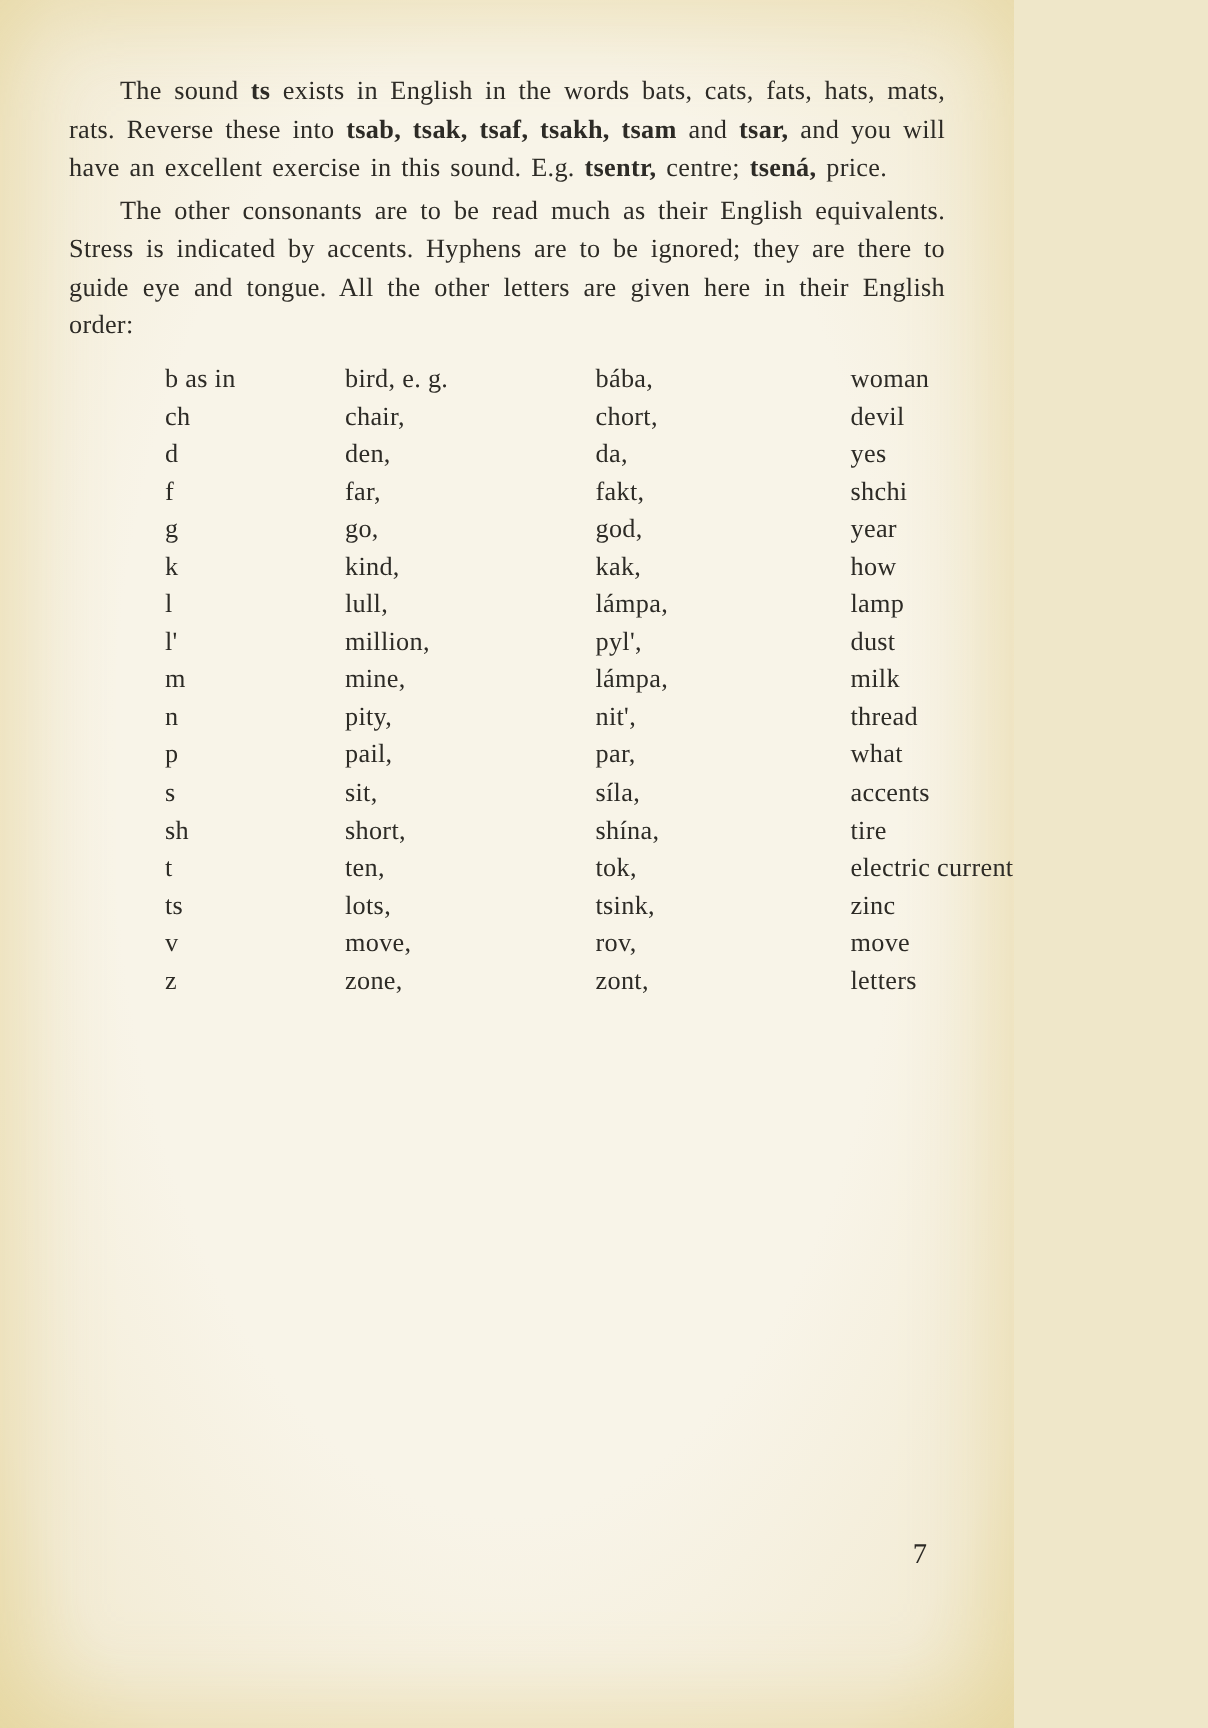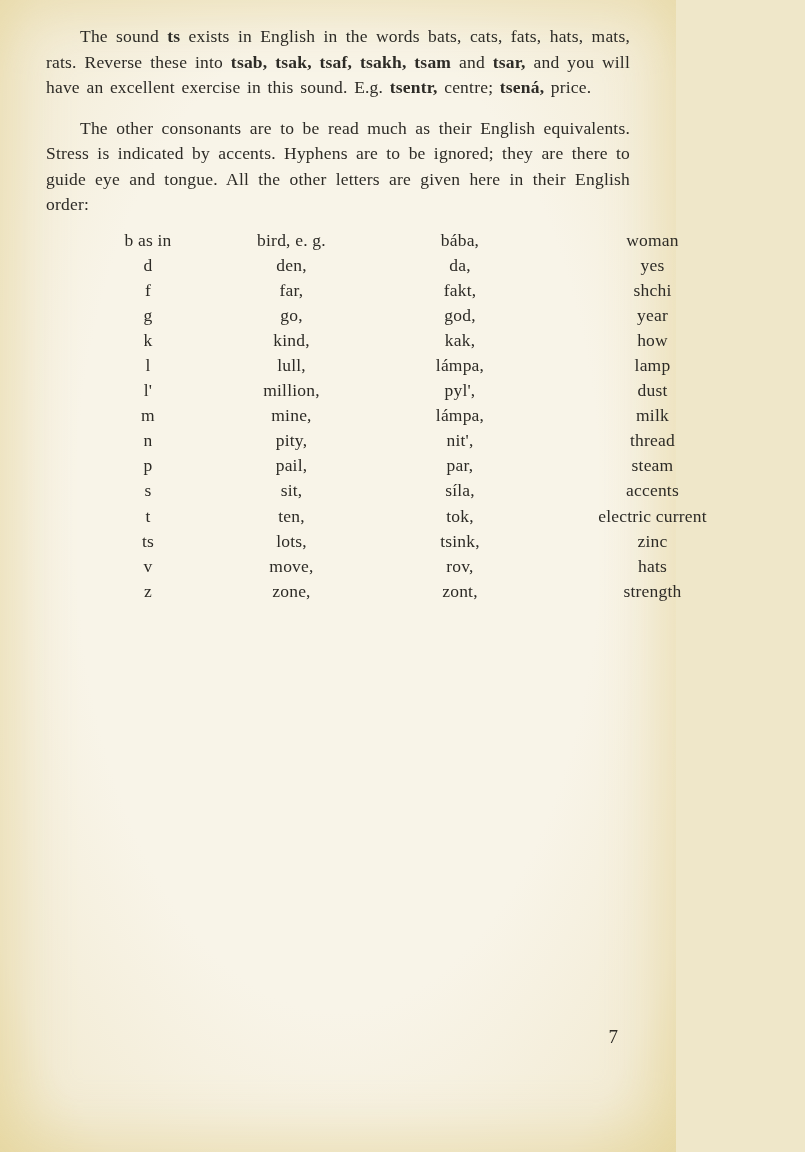--- a/index.html
+++ b/index.html
@@ -14,43 +14,42 @@
     overflow: hidden;
   }
   .page {
     position: relative;
     width: 676px;
     height: 1152px;
     background: radial-gradient(ellipse at 50% 45%, #f8f4e8 55%, #f3ecd6 85%, #ece1b8 100%);
     box-shadow: inset 0 0 55px 16px rgba(223, 205, 135, 0.45);
     color: #2d2b26;
     box-sizing: border-box;
-    padding: 24px 46px 0 46px;
+    padding: 48px 46px 0 46px;
   }
   .para {
     font-size: 17.5px;
     line-height: 25.5px;
     text-align: justify;
     text-indent: 34px;
     margin: 0 0 0 0;
     word-spacing: 2px;
     letter-spacing: 0.2px;
   }
   .para + .para {
-    margin-top: 15px;
+    margin-top: 3px;
   }
   .bold {
     font-weight: bold;
   }
   table.pron {
     border-collapse: collapse;
     table-layout: fixed;
-    margin: 10px 0 0 42px;
+    margin: 10px 0 0 64px;
     width: 672px;
-    text-align: center;
   }
   table.pron td {
     font-size: 17.5px;
     line-height: 25.1px;
     padding: 0;
     vertical-align: top;
     letter-spacing: 0.2px;
     white-space: nowrap;
   }
   col.c1 { width: 120px; }
@@ -80,20 +79,26 @@
         <col class="c2">
         <col class="c3">
         <col class="c4">
     </colgroup>
     <tbody>
         <tr>
           <td>b as in</td>
           <td>bird, e. g.</td>
           <td>bába,</td>
           <td>woman</td>
+        </tr>
+        <tr>
+          <td>ch</td>
+          <td>chair,</td>
+          <td>chort,</td>
+          <td>devil</td>
         </tr>
         <tr>
           <td>d</td>
           <td>den,</td>
           <td>da,</td>
           <td>yes</td>
         </tr>
         <tr>
           <td>f</td>
           <td>far,</td>
@@ -133,50 +138,56 @@
         <tr>
           <td>n</td>
           <td>pity,</td>
           <td>nit',</td>
           <td>thread</td>
         </tr>
         <tr>
           <td>p</td>
           <td>pail,</td>
           <td>par,</td>
-          <td>steam</td>
+          <td>what</td>
         </tr>
         <tr>
           <td>s</td>
           <td>sit,</td>
           <td>síla,</td>
           <td>accents</td>
+        </tr>
+        <tr>
+          <td>sh</td>
+          <td>short,</td>
+          <td>shína,</td>
+          <td>tire</td>
         </tr>
         <tr>
           <td>t</td>
           <td>ten,</td>
           <td>tok,</td>
           <td>electric current</td>
         </tr>
         <tr>
           <td>ts</td>
           <td>lots,</td>
           <td>tsink,</td>
           <td>zinc</td>
         </tr>
         <tr>
           <td>v</td>
           <td>move,</td>
           <td>rov,</td>
-          <td>hats</td>
+          <td>move</td>
         </tr>
         <tr>
           <td>z</td>
           <td>zone,</td>
           <td>zont,</td>
-          <td>strength</td>
+          <td>letters</td>
         </tr>
       </tbody>
   </table>
 
   <div class="page-number">7</div>
 
 </div>
 
 </body></html>

